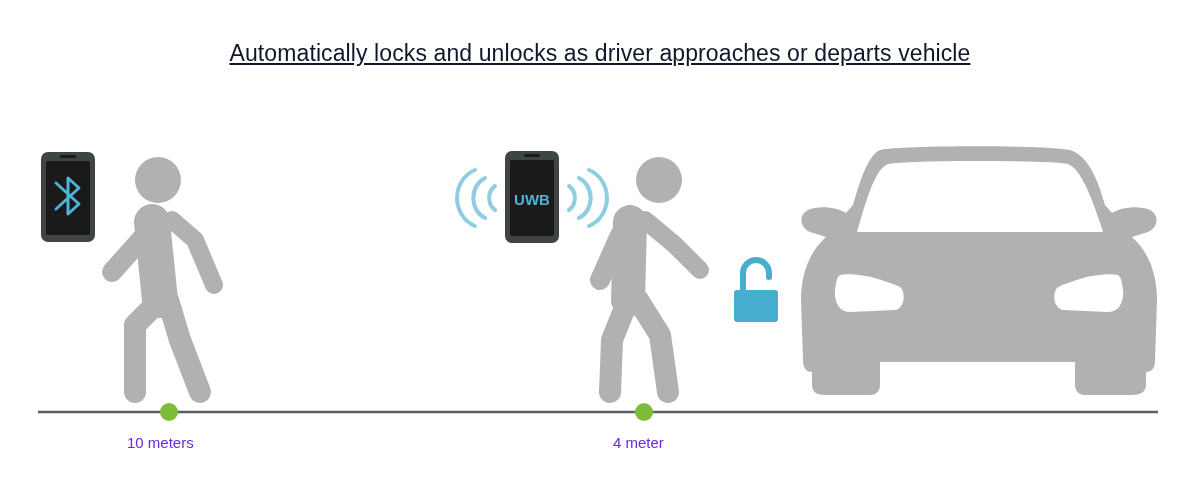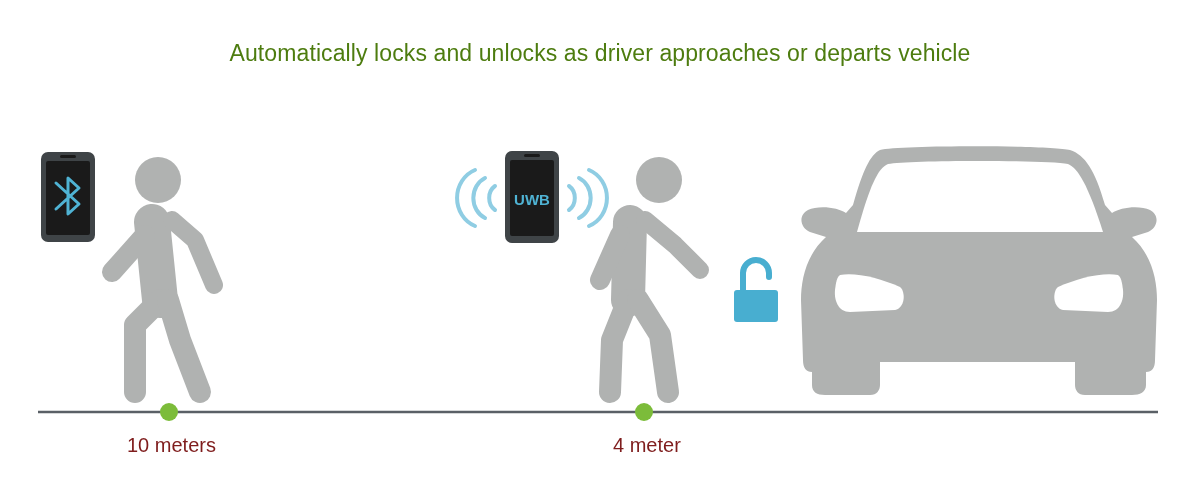--- a/index.html
+++ b/index.html
@@ -1,20 +1,20 @@
 <!DOCTYPE html>
 <html><head>
   <meta charset="utf-8">
   <style>
     html, body { margin: 0; padding: 0; background: #ffffff; }
     body { width: 1200px; height: 483px; position: relative; overflow: hidden;
            font-family: "Liberation Sans", "DejaVu Sans", sans-serif; }
     .title { position: absolute; left: 0; width: 1200px; top: 40px; text-align: center;
-             font-size: 23px; color: #4d7c0f; letter-spacing: 0.1px; }
-    .label { position: absolute; font-size: 20px; color: #7f1d1d; }
+             font-size: 23px; color: #0f172a; letter-spacing: 0.1px; text-decoration: underline; }
+    .label { position: absolute; font-size: 15px; color: #6d28d9; }
     svg.scene { position: absolute; left: 0; top: 0; }
   </style>
 </head>
 <body>
 
 <div class="title">Automatically locks and unlocks as driver approaches or departs vehicle</div>
 
 <svg class="scene" width="1200" height="483" viewBox="0 0 1200 483">
 
   <line x1="38" y1="412" x2="1158" y2="412" stroke="#5a6066" stroke-width="2.5"></line>

